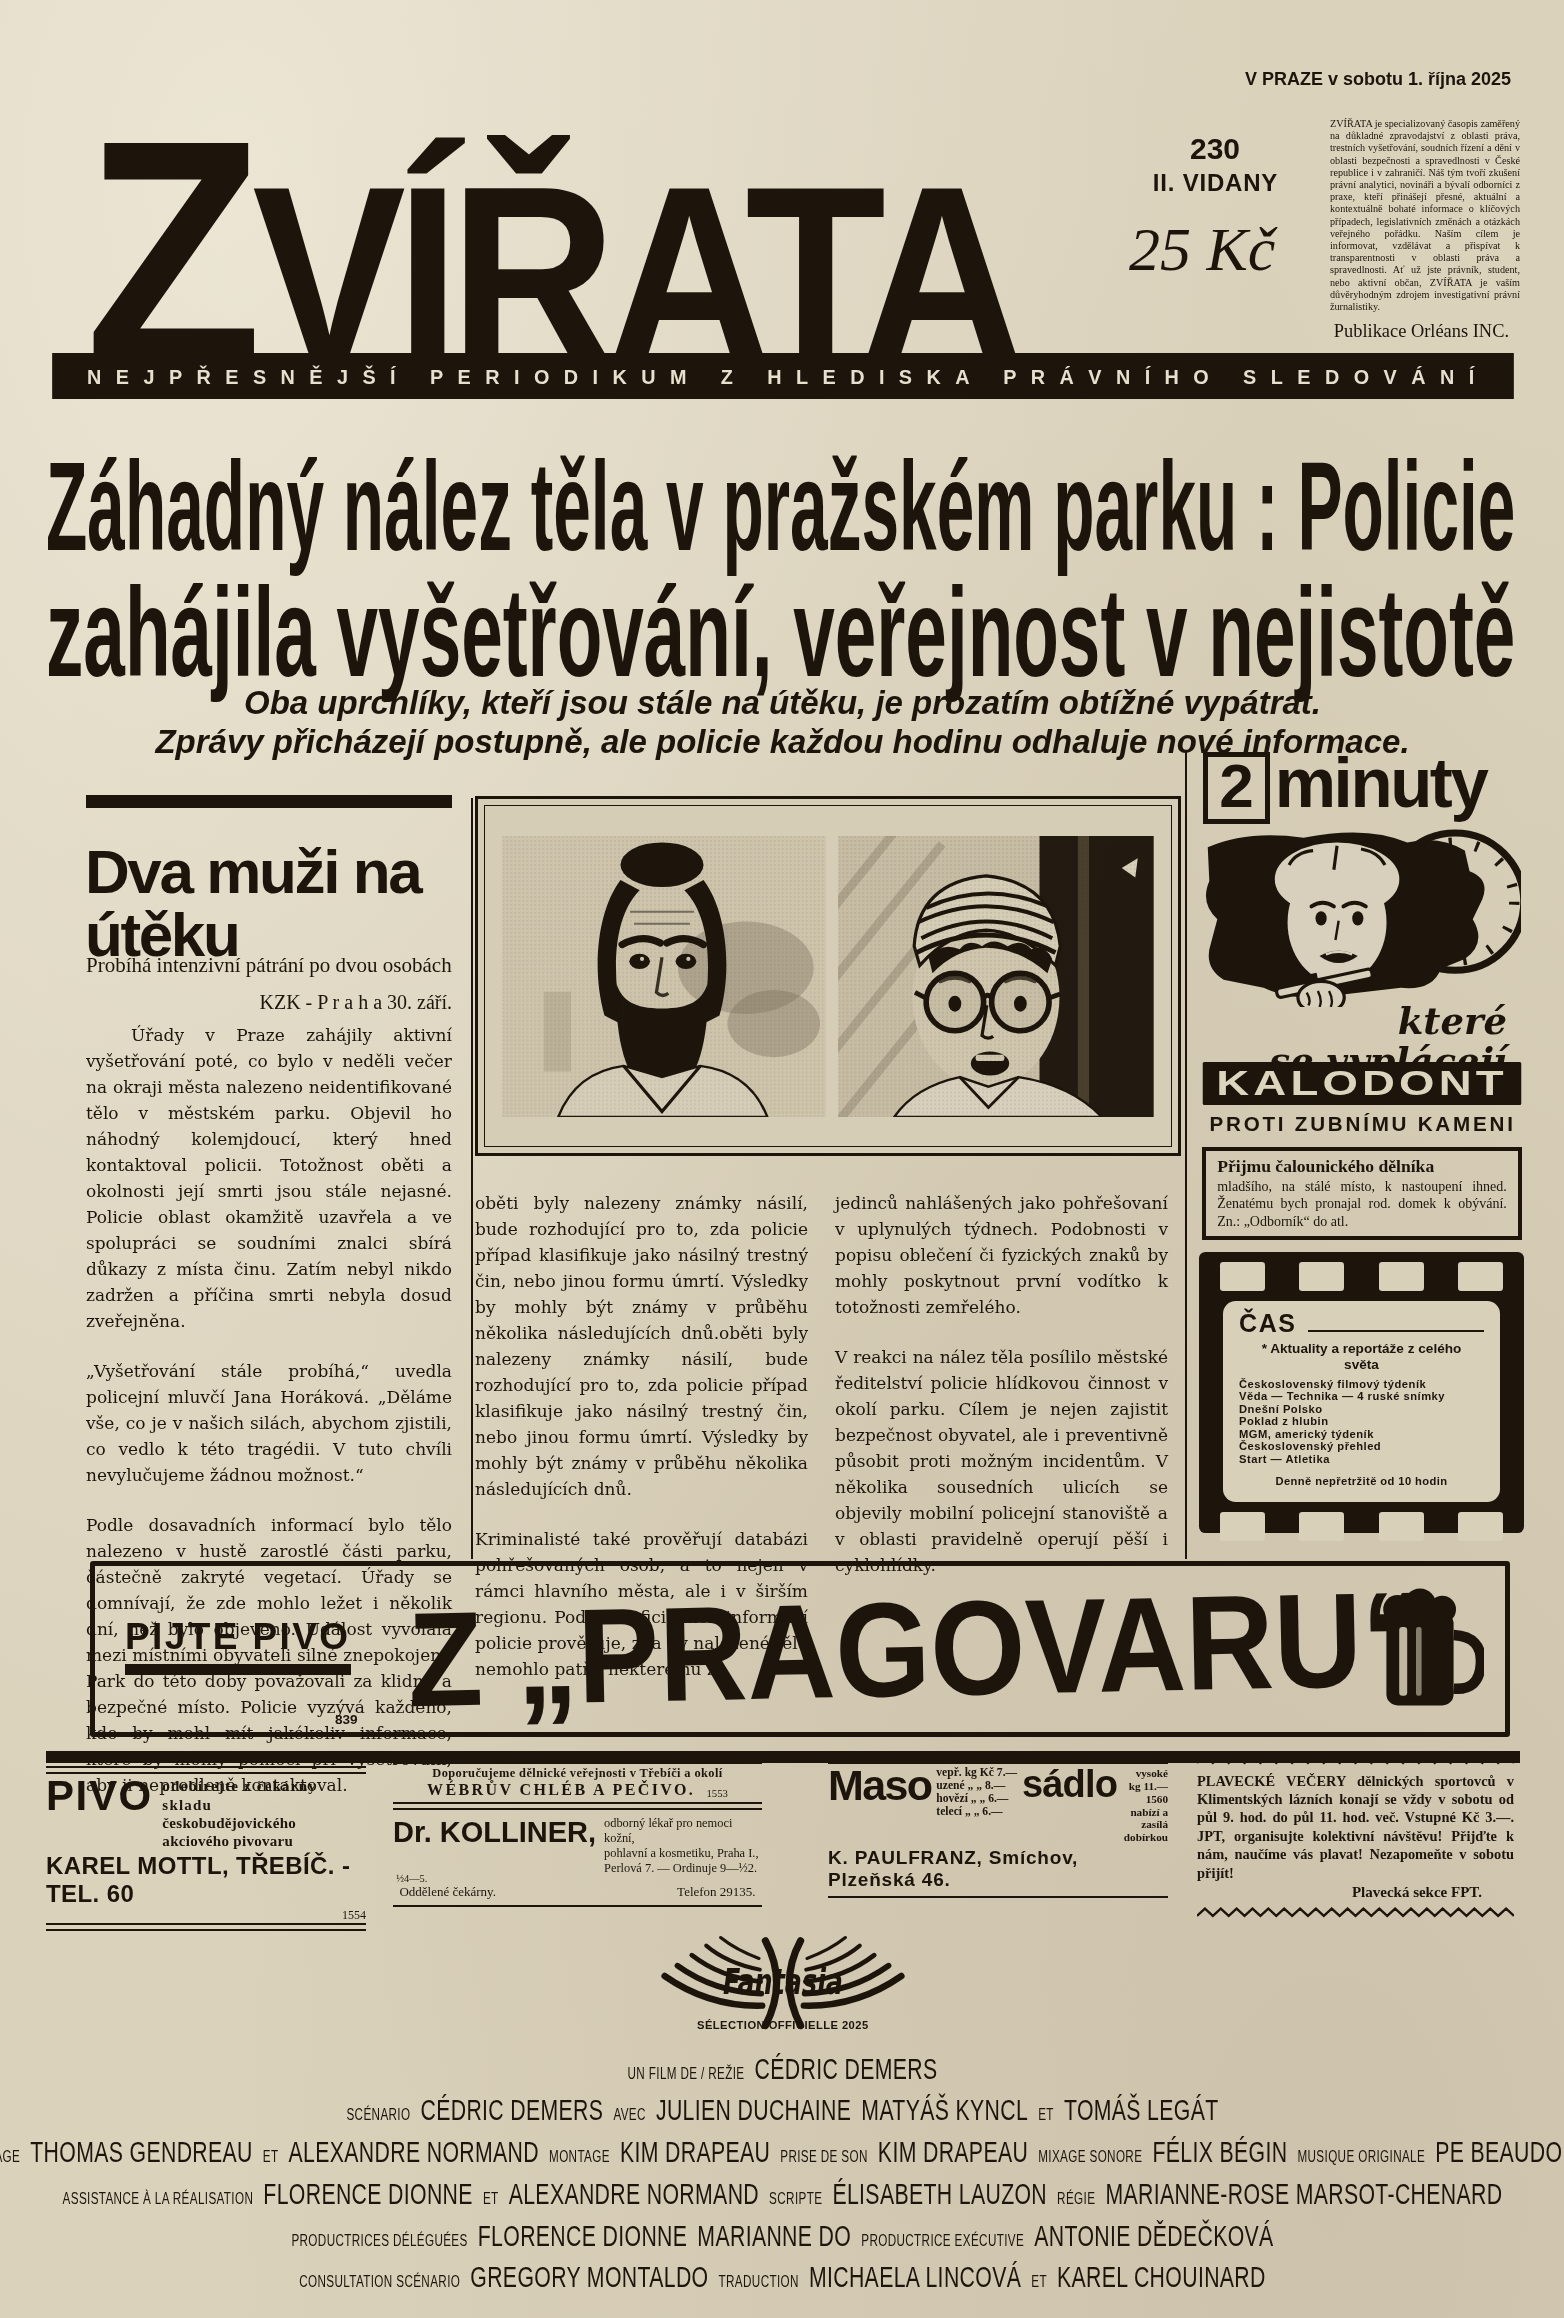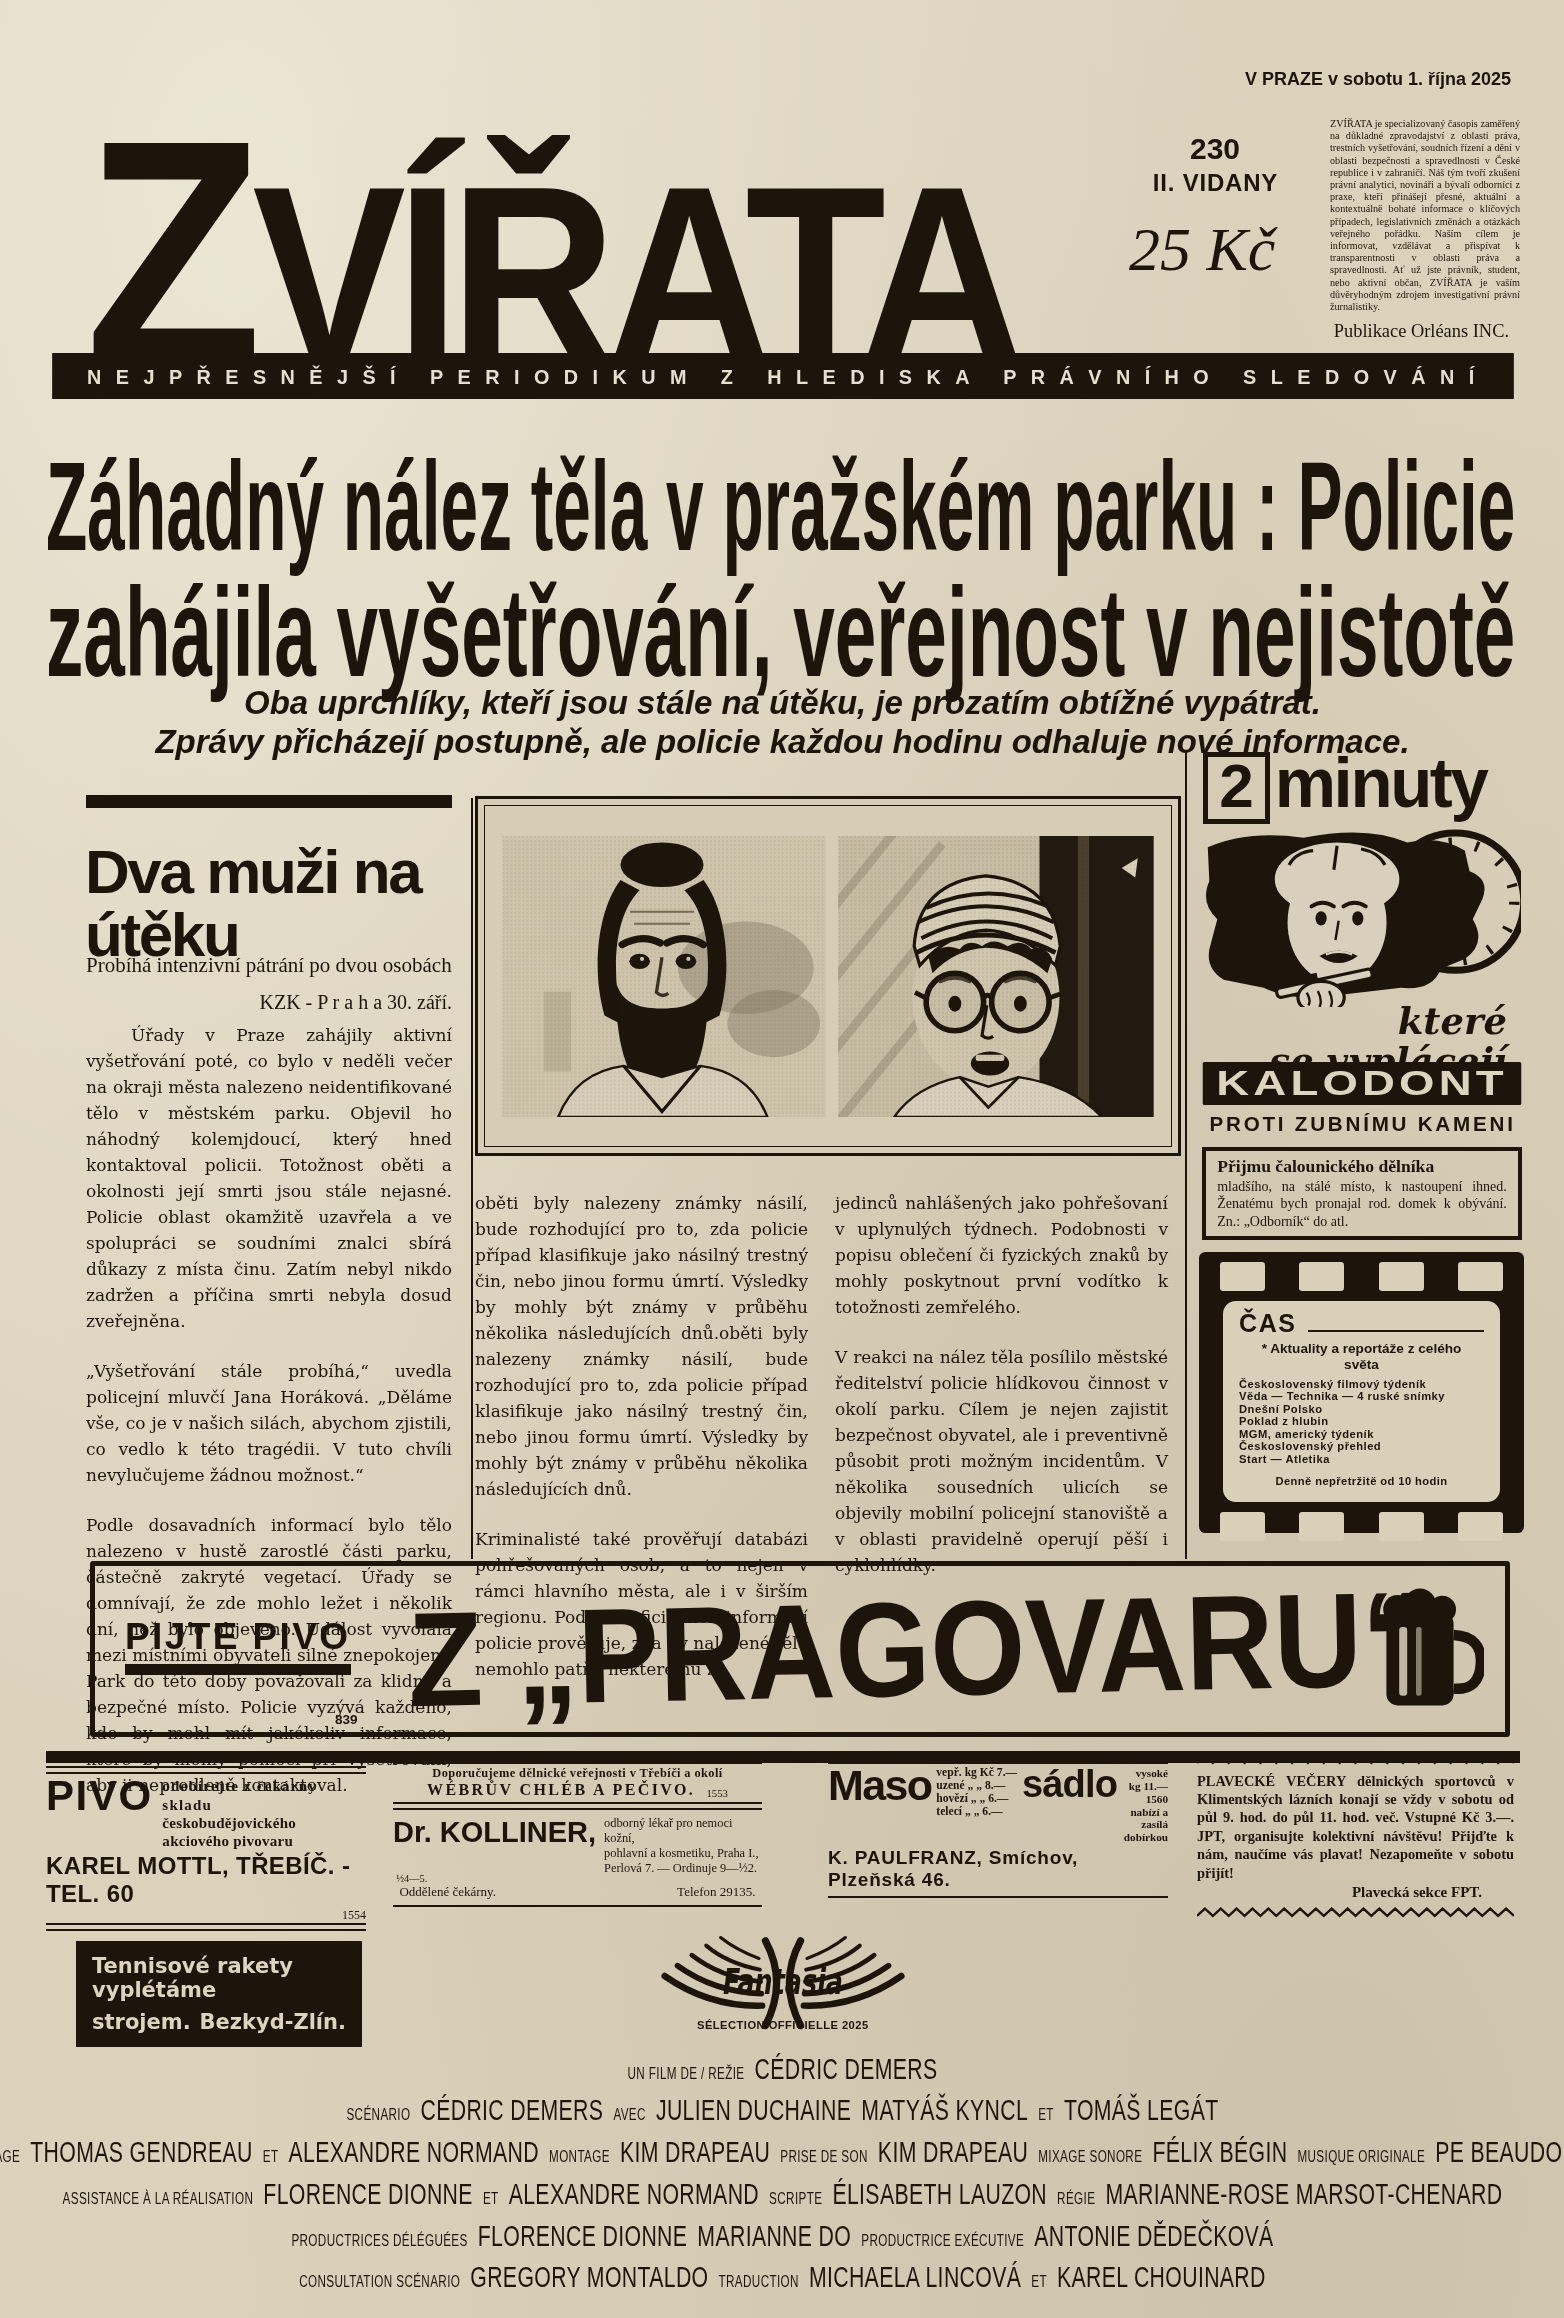--- a/index.html
+++ b/index.html
@@ -277,27 +277,20 @@
     <div style="display:flex;gap:9.6px;align-items:flex-start;margin-top:3.2px;">
       <div style="font-weight:bold;font-size:42px;line-height:.9;letter-spacing:1.6px;">PIVO</div>
       <div class="lserif" style="font-size:15px;line-height:18.4px;letter-spacing:1.2px;font-weight:bold;">
         <div>odebírejte z čekárny skladu</div>
         <div style="letter-spacing:0.3px;">českobudějovického akciového pivovaru</div>
       </div>
     </div>
     <div style="font-weight:bold;font-size:24px;letter-spacing:0.4px;margin-top:1.6px;">KAREL MOTTL, TŘEBÍČ. - TEL. 60</div>
     <div class="lserif" style="text-align:right;font-size:12px;">1554</div>
     <div class="dr"></div>
-    <div class="blackbox" style="margin:9.6px 0 0 30px;width:286px;box-sizing:border-box;padding:12.8px 16px;">
-      <div style="font-size:21px;">Tennisové rakety vyplétáme</div>
-      <div style="display:flex;justify-content:space-between;font-size:21px;margin-top:8px;">
-        <span>strojem.</span>
-        <span>Bezkyd-Zlín.</span>
-      </div>
-    </div>
   </div>
 
   <div class="abs lserif" style="left:393px;top:1762px;width:369px;">
     <div class="sr"></div>
     <div style="font-size:12.4px;font-weight:bold;text-align:center;margin-top:2.4px;letter-spacing:0.4px;">Doporučujeme dělnické veřejnosti v Třebíči a okolí</div>
     <div style="display:flex;justify-content:center;align-items:flex-end;gap:11.2px;">
       <span style="font-weight:bold;font-size:16px;letter-spacing:2.4px;">WÉBRŮV CHLÉB A PEČIVO.</span>
       <span style="font-size:10.8px;">1553</span>
     </div>
     <div class="dr" style="margin-top:2.4px;"></div>

